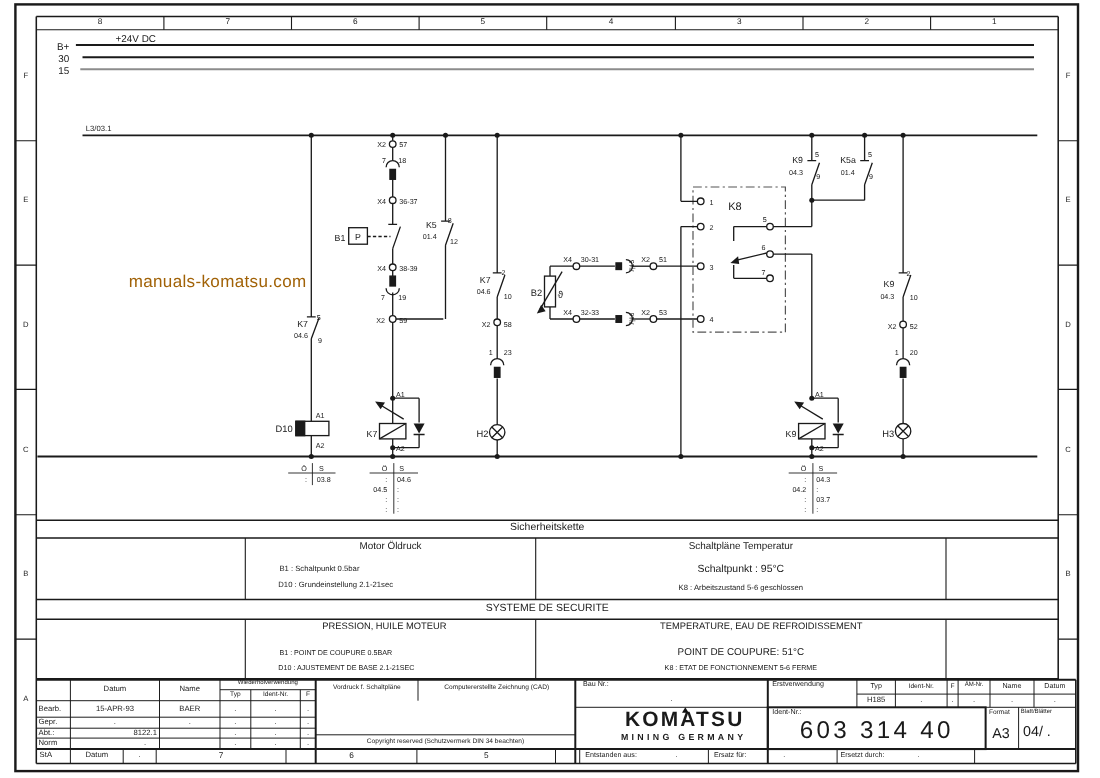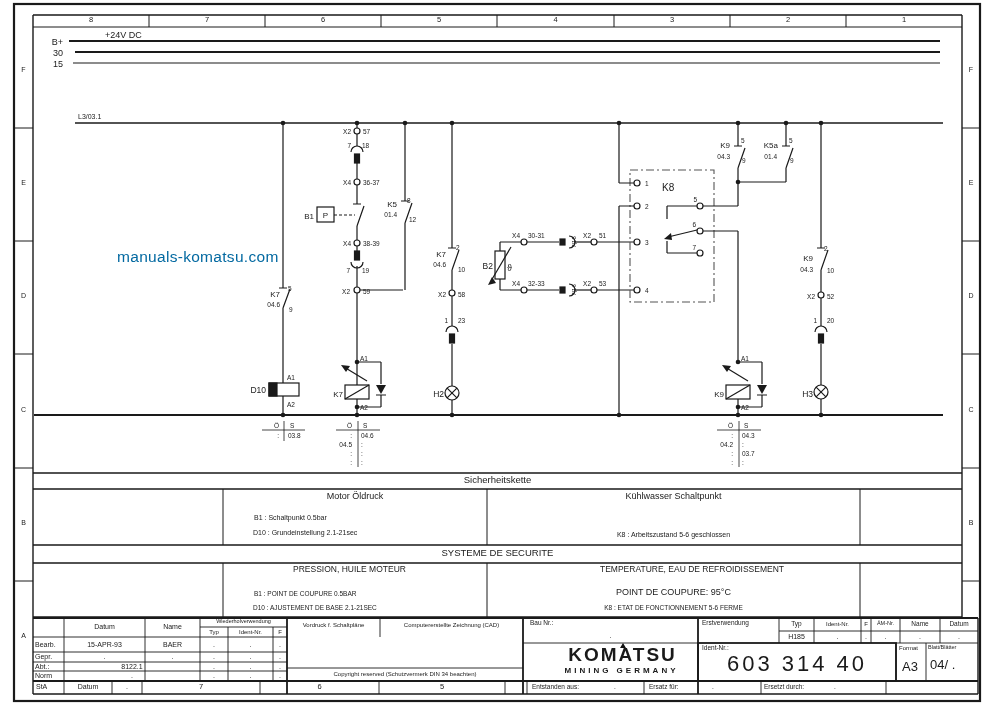--- a/index.html
+++ b/index.html
@@ -316,34 +316,35 @@
   <div class="ov ctr" style="left:14px;top:292px;width:19px;font-size:7px">D</div>
   <div class="ov ctr" style="left:14px;top:406px;width:19px;font-size:7px">C</div>
   <div class="ov ctr" style="left:14px;top:519px;width:19px;font-size:7px">B</div>
   <div class="ov ctr" style="left:14px;top:632px;width:19px;font-size:7px">A</div>
   <div class="ov ctr" style="left:962px;top:66px;width:18px;font-size:7px">F</div>
   <div class="ov ctr" style="left:962px;top:179px;width:18px;font-size:7px">E</div>
   <div class="ov ctr" style="left:962px;top:292px;width:18px;font-size:7px">D</div>
   <div class="ov ctr" style="left:962px;top:406px;width:18px;font-size:7px">C</div>
   <div class="ov ctr" style="left:962px;top:519px;width:18px;font-size:7px">B</div>
 
-  <div class="ov" style="left:117px;top:249px;font-size:15.5px;color:#0369a1;letter-spacing:0.3px">manuals-komatsu.com</div>
+  <div class="ov" style="left:117px;top:249px;font-size:15.5px;color:#a16207;letter-spacing:0.3px">manuals-komatsu.com</div>
 
   <div class="ov ctr" style="left:33px;top:475px;width:929px;font-size:9.5px">Sicherheitskette</div>
   <div class="ov ctr" style="left:223px;top:492px;width:264px;font-size:9px">Motor Öldruck</div>
   <div class="ov" style="left:254px;top:514px;font-size:7px">B1 : Schaltpunkt 0.5bar</div>
   <div class="ov" style="left:253px;top:529px;font-size:7px">D10 : Grundeinstellung 2.1-21sec</div>
-  <div class="ov ctr" style="left:487px;top:492px;width:373px;font-size:9px">Kühlwasser Schaltpunkt</div>
+  <div class="ov ctr" style="left:487px;top:492px;width:373px;font-size:9px">Schaltpläne Temperatur</div>
+  <div class="ov ctr" style="left:487px;top:513px;width:373px;font-size:9.5px">Schaltpunkt : 95°C</div>
   <div class="ov ctr" style="left:487px;top:531px;width:373px;font-size:7px">K8 : Arbeitszustand 5-6 geschlossen</div>
   <div class="ov ctr" style="left:33px;top:548px;width:929px;font-size:9.5px">SYSTEME DE SECURITE</div>
   <div class="ov ctr" style="left:223px;top:565px;width:253px;font-size:8.5px">PRESSION, HUILE MOTEUR</div>
   <div class="ov" style="left:254px;top:591px;font-size:6.5px">B1 : POINT DE COUPURE 0.5BAR</div>
   <div class="ov" style="left:253px;top:605px;font-size:6.5px">D10 : AJUSTEMENT DE BASE 2.1-21SEC</div>
   <div class="ov ctr" style="left:487px;top:565px;width:410px;font-size:8.5px">TEMPERATURE, EAU DE REFROIDISSEMENT</div>
-  <div class="ov ctr" style="left:487px;top:588px;width:373px;font-size:9px">POINT DE COUPURE: 95°C</div>
+  <div class="ov ctr" style="left:487px;top:588px;width:373px;font-size:9px">POINT DE COUPURE: 51°C</div>
   <div class="ov ctr" style="left:487px;top:605px;width:373px;font-size:6.5px">K8 : ETAT DE FONCTIONNEMENT 5-6 FERME</div>
 
   <div class="ov ctr" style="left:64px;top:623px;width:81px;font-size:7px">Datum</div>
   <div class="ov ctr" style="left:145px;top:623px;width:55px;font-size:7px">Name</div>
   <div class="ov ctr" style="left:200px;top:619px;width:87px;font-size:5.5px">Wiederholverwendung</div>
   <div class="ov ctr" style="left:200px;top:629px;width:28px;font-size:6px">Typ</div>
   <div class="ov ctr" style="left:228px;top:629px;width:45px;font-size:6px">Ident-Nr.</div>
   <div class="ov ctr" style="left:273px;top:629px;width:14px;font-size:6px">F</div>
 
   <div class="ov" style="left:35px;top:641px;font-size:7px">Bearb.</div>

